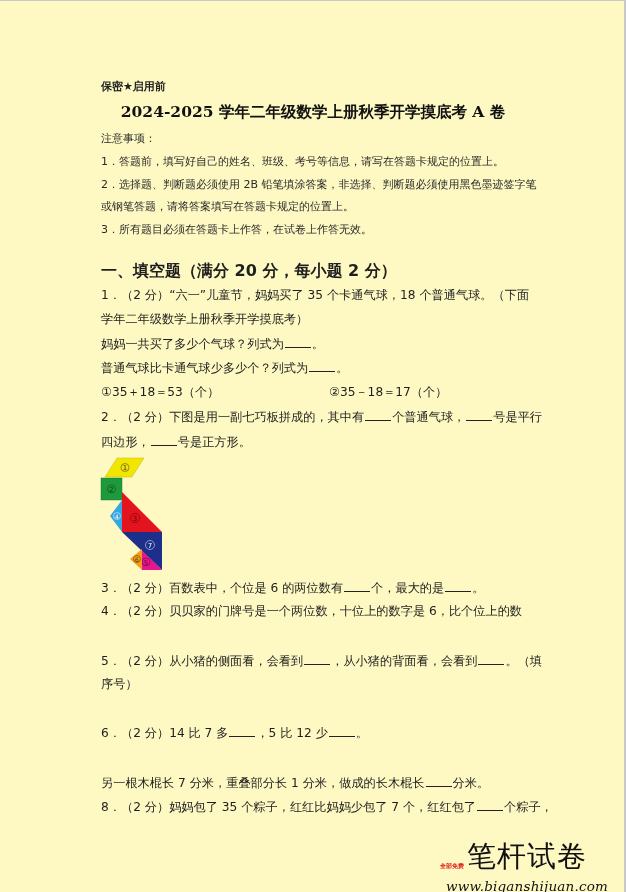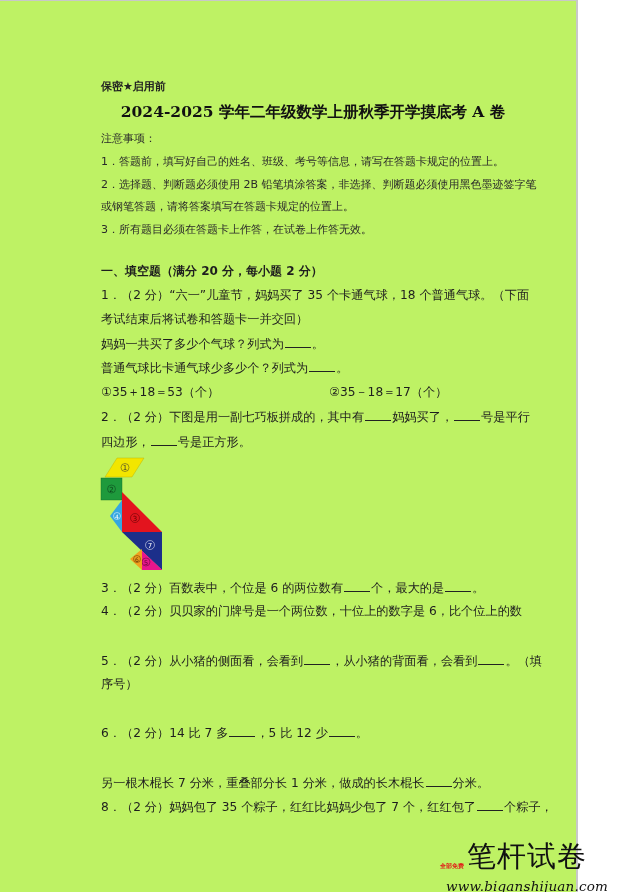--- a/index.html
+++ b/index.html
@@ -5,40 +5,40 @@
   html, body { margin: 0; padding: 0; }
   body {
     width: 628px; height: 892px; overflow: hidden;
     background: #ffffff;
     font-family: "DejaVu Sans", "Liberation Sans", sans-serif;
     color: #1a1a1a;
     position: relative;
   }
   .page {
     position: absolute; left: 0; top: 0;
-    width: 578px; height: 892px;
+    width: 626px; height: 892px;
     border-top: 1px solid #c8c8c8;
     border-right: 2px solid #c8c8c8;
     box-sizing: border-box;
-    background: #bef264;
+    background: #fef9c3;
   }
   .line {
     position: absolute; left: 101px;
     font-size: 12.2px; line-height: 16px; white-space: nowrap;
     color: #1e1e1e;
   }
   .conf { top: 78px; font-size: 11px; font-weight: bold; color: #222; }
   .title {
     position: absolute; top: 101px; left: 0; width: 626px; text-align: center;
     font-family: "DejaVu Serif", "Liberation Serif", serif;
     font-weight: bold; font-size: 15.5px; line-height: 20px; color: #111;
     white-space: nowrap;
   }
   .notice { font-size: 11px; color: #2a2a2a; }
-  .section { font-weight: bold; font-size: 12px; }
+  .section { font-weight: bold; font-size: 16px; }
   .blank {
     display: inline-block; width: 26px; border-bottom: 1px solid #222;
     height: 12px; vertical-align: baseline; margin: 0 1px;
   }
   .opt2 { position: absolute; left: 329px; }
   .tangram { position: absolute; left: 99px; top: 455px; width: 70px; height: 115px; }
   .watermark { position: absolute; left: 440px; top: 828px; width: 180px; height: 60px; margin-top: 11px; }
   .wm-title {
     position: absolute; left: 27px; top: 0;
     font-family: "DejaVu Sans", sans-serif; font-size: 29px; line-height: 32px;
@@ -63,34 +63,34 @@
 
   <div class="line notice" style="top:130px">注意事项：</div>
   <div class="line notice" style="top:153px">1．答题前，填写好自己的姓名、班级、考号等信息，请写在答题卡规定的位置上。</div>
   <div class="line notice" style="top:176px">2．选择题、判断题必须使用 2B 铅笔填涂答案，非选择、判断题必须使用黑色墨迹签字笔</div>
   <div class="line notice" style="top:198px">或钢笔答题，请将答案填写在答题卡规定的位置上。</div>
   <div class="line notice" style="top:221px">3．所有题目必须在答题卡上作答，在试卷上作答无效。</div>
 
   <div class="line section" style="top:262px">一、填空题（满分 20 分，每小题 2 分）</div>
 
   <div class="line" style="top:286px">1．（2 分）“六一”儿童节，妈妈买了 35 个卡通气球，18 个普通气球。（下面</div>
-  <div class="line" style="top:310px">考试结束后将试卷和答题卡一并交回）</div>
+  <div class="line" style="top:310px">学年二年级数学上册秋季开学摸底考）</div>
   <div class="line" style="top:334px">
     <span>妈妈一共买了多少个气球？列式为</span><span class="blank"></span><span>。</span>
   </div>
   <div class="line" style="top:358px">
     <span>普通气球比卡通气球少多少个？列式为</span><span class="blank"></span><span>。</span>
   </div>
   <div class="line" style="top:383px">
     <span>①35＋18＝53（个）</span>
   </div>
   <div class="line opt2" style="top:383px">②35－18＝17（个）</div>
 
   <div class="line" style="top:407px">
-    <span>2．（2 分）下图是用一副七巧板拼成的，其中有</span><span class="blank"></span><span>妈妈买了，</span><span class="blank"></span><span>号是平行</span>
+    <span>2．（2 分）下图是用一副七巧板拼成的，其中有</span><span class="blank"></span><span>个普通气球，</span><span class="blank"></span><span>号是平行</span>
   </div>
   <div class="line" style="top:432px">
     <span>四边形，</span><span class="blank"></span><span>号是正方形。</span>
   </div>
 
   <svg class="tangram" viewBox="0 0 70 115">
     <g font-family="DejaVu Sans, sans-serif" font-size="7" text-anchor="middle">
 
       <polygon points="18,2 45,2 33,21 6,21" fill="#f2e600" stroke="#b8a800" stroke-width="0.4"></polygon>
       <circle cx="26" cy="11.5" r="4" fill="none" stroke="#333" stroke-width="0.5"></circle>

